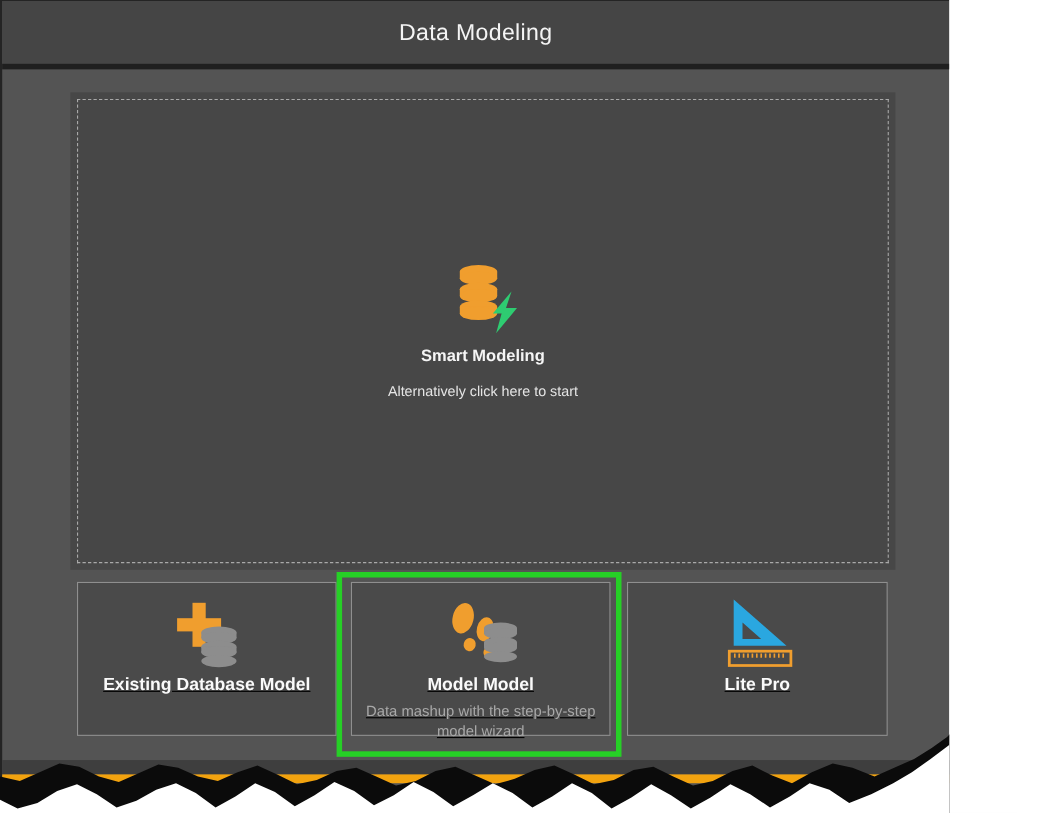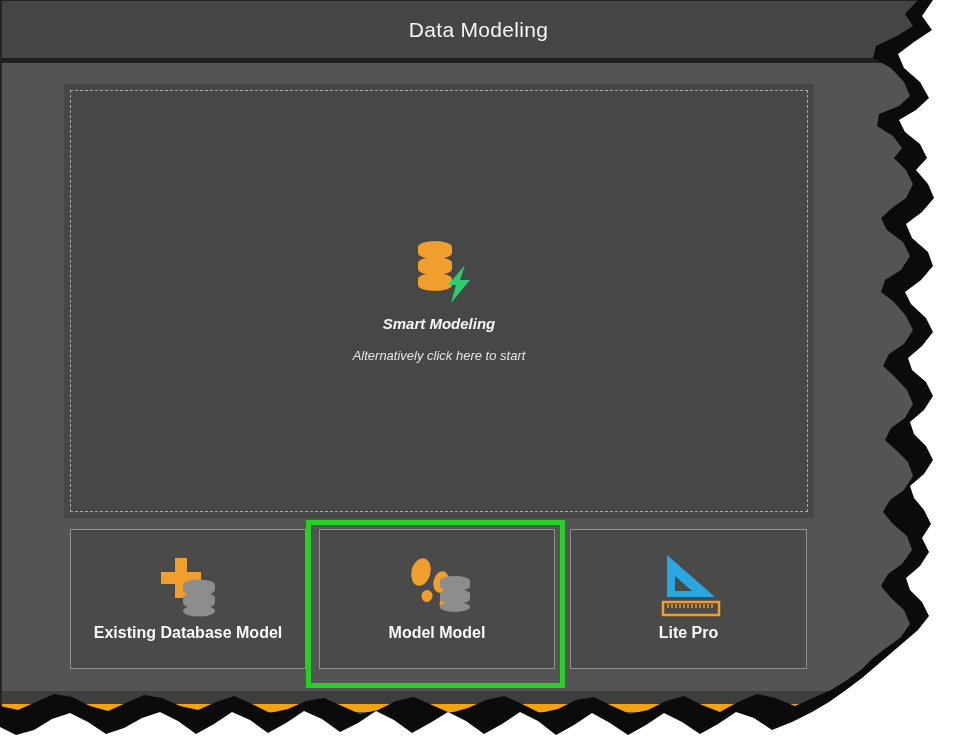--- a/index.html
+++ b/index.html
@@ -9,40 +9,40 @@
     --card-bg:#4a4a4a;
     --accent-orange:#f09e2e;
     --accent-green:#2ecc71;
     --accent-blue:#2aa7e0;
     --accent-gray:#8d8d8d;
     --highlight-green:#26d026;
     --stripe-yellow:#f2a30f;
   }
   html,body{margin:0;padding:0;background:#ffffff;}
   body{font-family:"Liberation Sans","DejaVu Sans",sans-serif;}
-  .stage{position:relative;width:955px;height:739px;overflow:hidden;background:#ffffff;}
+  .stage{position:relative;width:863px;height:739px;overflow:hidden;background:#ffffff;}
 
   .window{position:absolute;inset:0;background:var(--body-bg);
           border-left:2px solid #242424;border-top:1px solid #242424;box-sizing:border-box;}
 
   .titlebar{position:absolute;left:0;top:0;right:0;height:57px;background:var(--titlebar-bg);
             border-bottom:5px solid #1f1f1f;display:flex;align-items:center;justify-content:center;}
   .titlebar .title{color:#f4f4f4;font-size:21px;letter-spacing:.3px;}
 
   .dropzone{position:absolute;left:62px;top:83px;width:750px;height:434px;background:var(--dropzone-bg);cursor:pointer;}
   .dz-dash{position:absolute;inset:6px;border:1px dashed #a9a9a9;pointer-events:none;}
-  .dz-content{position:absolute;inset:0;display:flex;flex-direction:column;align-items:center;justify-content:center;font-style:italic;}
+  .dz-content{position:absolute;inset:0;display:flex;flex-direction:column;align-items:center;justify-content:center;}
   .dz-icon{width:72px;height:66px;margin-bottom:10px;}
   .dz-heading{color:#f5f5f5;font-size:15px;font-weight:bold;margin-bottom:16px;}
   .dz-primary{color:#9b9b9b;font-size:27px;margin-bottom:16px;}
   .dz-secondary{color:#e5e5e5;font-size:13px;}
 
   .card{position:absolute;top:528px;width:236px;height:140px;background:var(--card-bg);
         border:1px solid #8f8f8f;box-sizing:border-box;display:flex;flex-direction:column;
-        align-items:center;padding-top:24px;cursor:pointer;}
+        align-items:center;padding-top:14px;cursor:pointer;text-decoration:underline;}
   .card-icon{height:66px;display:flex;align-items:center;justify-content:center;}
   .card-title{color:#fafafa;font-size:16px;font-weight:bold;margin-top:4px;}
   .card-desc{color:#a8a8a8;font-size:13.5px;line-height:1.35;text-align:center;width:212px;margin-top:6px;}
 
   .footer-strip{position:absolute;left:0;right:0;top:690px;height:13px;background:#3e3e3e;}
   .yellow-stripe{position:absolute;left:0;right:0;top:703px;height:8px;background:var(--stripe-yellow);}
 
   .green-highlight{position:absolute;left:306px;top:520px;width:259px;height:168px;
                    border:5px solid var(--highlight-green);box-sizing:border-box;pointer-events:none;z-index:5;}
 
@@ -116,20 +116,21 @@
               <rect x="41" y="27" width="30" height="5"></rect>
               <ellipse cx="56" cy="32" rx="15" ry="5"></ellipse>
             <ellipse cx="56" cy="40" rx="15" ry="5"></ellipse>
               <rect x="41" y="40" width="30" height="5"></rect>
               <ellipse cx="56" cy="45" rx="15" ry="5"></ellipse>
             <ellipse cx="56" cy="53" rx="15" ry="5"></ellipse>
           </g>
         </svg>
       </div>
       <div class="card-title">Model Model</div>
+      <div class="card-desc">Data mashup with the step-by-step model wizard</div>
     </div>
 
     <div class="card" style="left:568px;width:237px">
       <div class="card-icon">
         <svg width="76" height="70" viewBox="0 0 76 70">
           <path d="M16,3 L16,45 L64,45 Z M24,24 L24,39 L41,39 Z" fill-rule="evenodd" style="fill:var(--accent-blue,#2aa7e0)"></path>
           <rect x="12" y="50" width="56" height="13" fill="none" stroke-width="2.5" style="stroke:var(--accent-orange,#f09e2e)"></rect>
           <g stroke-width="1.5" style="stroke:var(--accent-orange,#f09e2e)">
             <line x1="17" y1="52" x2="17" y2="56"></line>
               <line x1="21" y1="52" x2="21" y2="56"></line>

